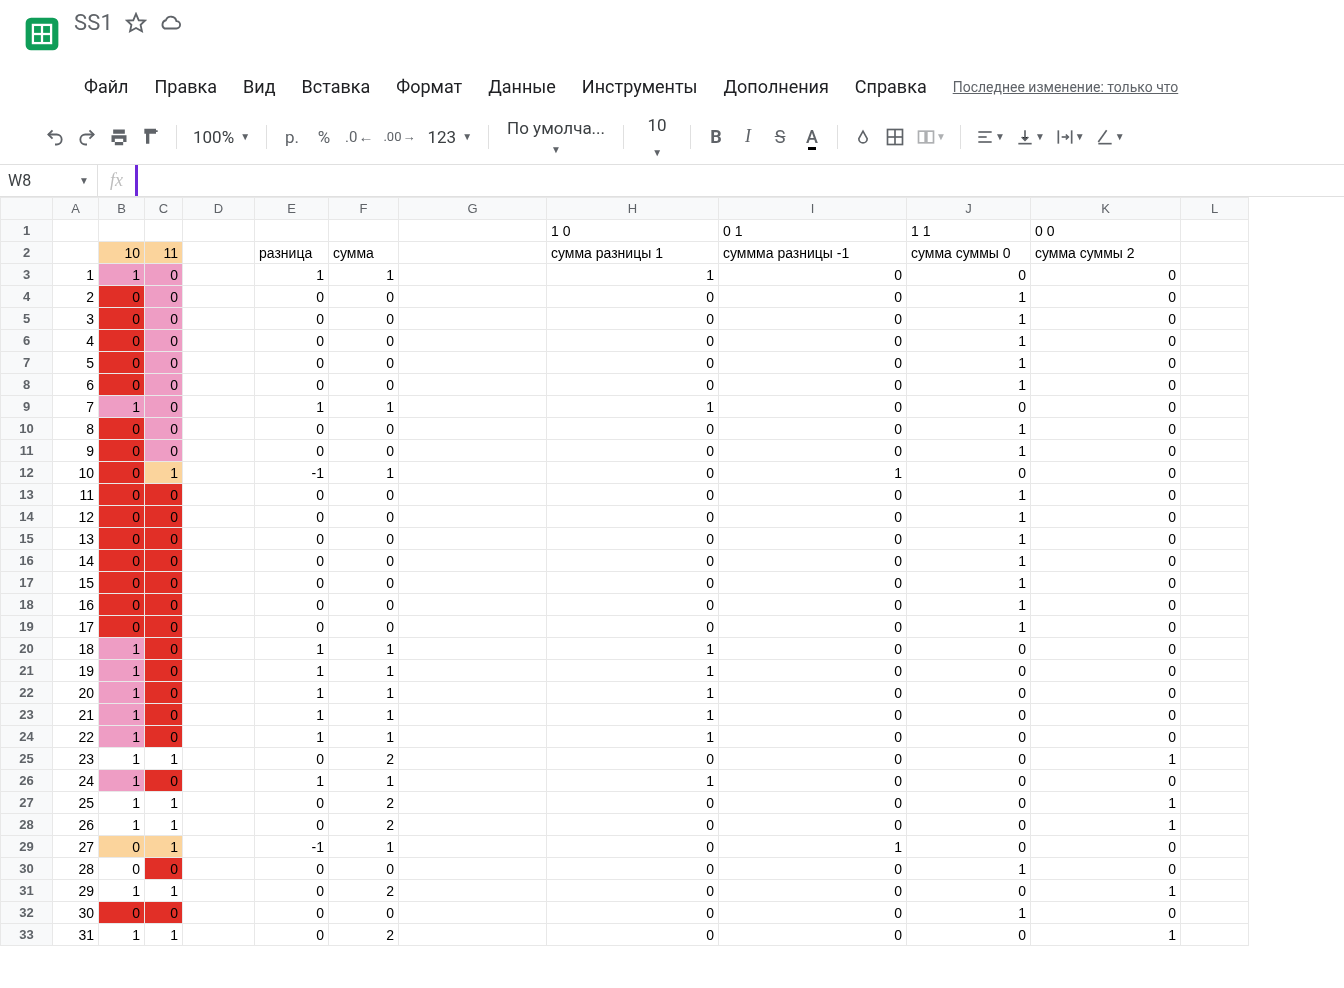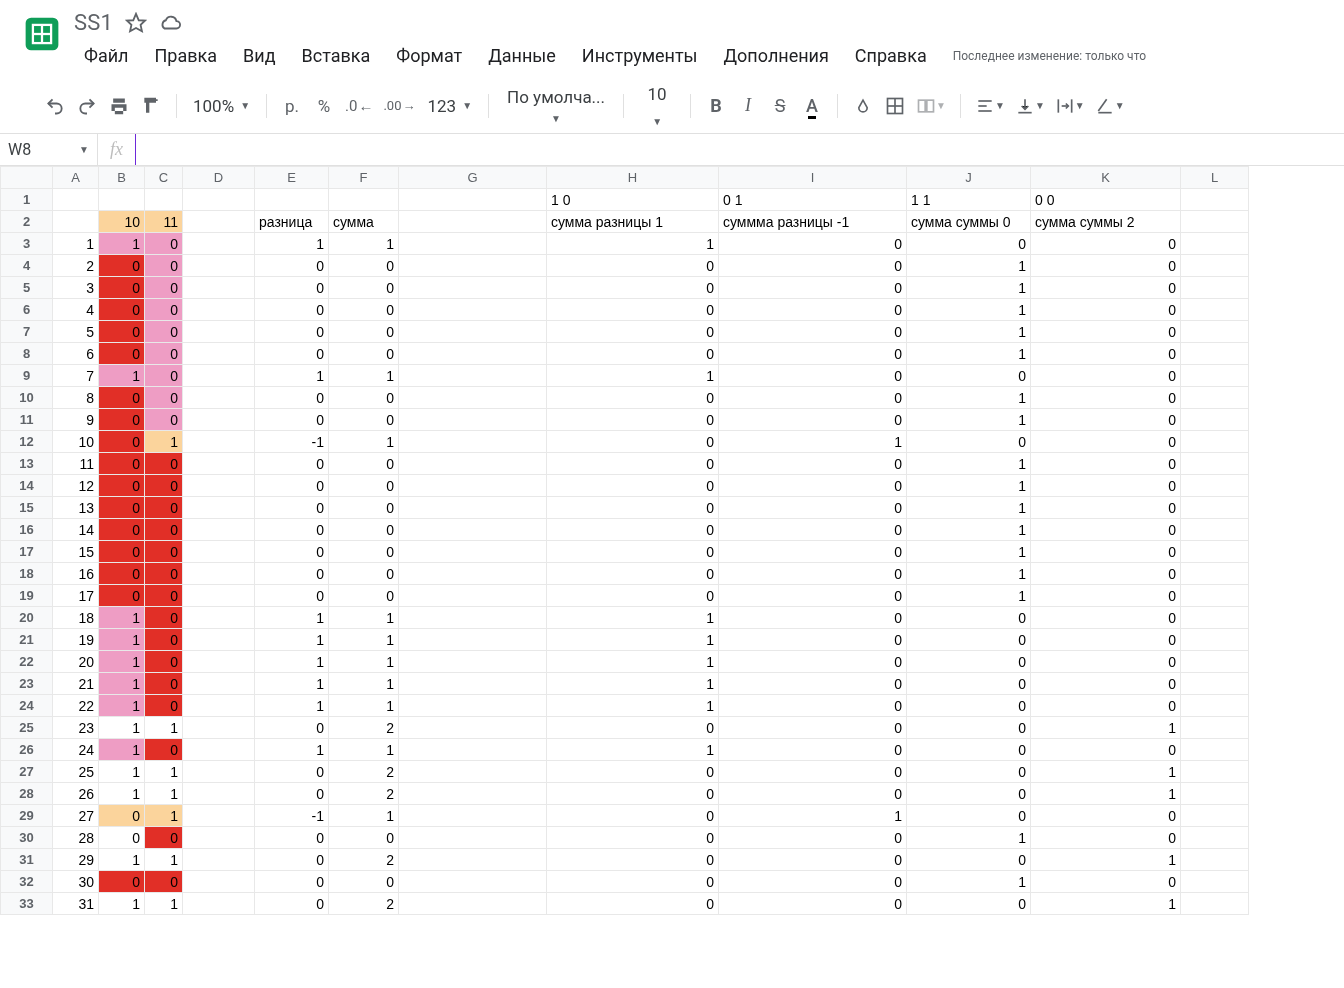--- a/index.html
+++ b/index.html
@@ -7,41 +7,41 @@
   .app { width: 1344px; height: 988px; display: flex; flex-direction: column; }
 
   
   .header { display: flex; align-items: flex-start; padding: 8px 12px 0 12px; }
   .logo { width: 40px; height: 40px; margin: 6px 10px 0 10px; display: flex; align-items: center; justify-content: center; }
   .logo svg { width: 40px; height: 40px; }
   .title-area { display: flex; flex-direction: column; flex: 1; }
   .title-row { display: flex; align-items: center; gap: 12px; padding: 2px 0 4px 2px; }
   .doc-title { font-size: 22px; color: #5f6368; font-weight: 400; letter-spacing: .2px; }
   .star-icon, .cloud-icon { color: #5f6368; width: 22px; height: 22px; display: flex; align-items: center; justify-content: center; cursor: pointer; }
-  .menu-row { display: flex; align-items: center; gap: 2px; padding: 2px 0 8px 0; flex-wrap: wrap; }
+  .menu-row { display: flex; align-items: center; gap: 2px; padding: 2px 0 8px 0; flex-wrap: wrap; margin-top: 31px; }
   .menu-item { font-size: 18px; color: #202124; padding: 4px 12px; border-radius: 4px; cursor: pointer; }
-  .last-edit { font-size: 12px; color: #5f6368; margin-left: 12px; cursor: pointer; }
+  .last-edit { font-size: 14px; color: #5f6368; text-decoration: underline; margin-left: 12px; cursor: pointer; }
 
   
   .toolbar { display: flex; align-items: center; padding: 6px 12px 6px 40px; border-bottom: 1px solid #e0e0e0; gap: 2px; }
   .tbtn { min-width: 30px; height: 30px; display: flex; align-items: center; justify-content: center; cursor: pointer; border-radius: 4px; color: #5f6368; padding: 0 4px; }
   .tsep { width: 1px; height: 24px; background: #e0e0e0; margin: 0 8px; }
   .zoom-box { display: flex; align-items: center; font-size: 17px; color: #3c4043; padding: 0 6px; cursor: pointer; gap: 6px; }
   .font-box, .size-box { display: flex; align-items: center; font-size: 17px; color: #3c4043; padding: 0 8px; cursor: pointer; gap: 6px; flex-direction: column; }
   .dd { font-size: 10px; color: #5f6368; }
   .bold-b { font-weight: 700; font-size: 18px; }
   .italic-i { font-style: italic; font-family: serif; font-size: 18px; }
   .strike-s { text-decoration: line-through; font-size: 18px; }
   .text-color-a { font-size: 18px; font-weight: 500; position: relative; }
   .text-color-a::after { content:""; position:absolute; bottom:-3px; left:2px; right:2px; height:3px; background:#000; }
 
   
   .fx-row { display: flex; align-items: flex-end; border-bottom: 1px solid #e0e0e0; height: 32px; }
   .name-box { width: 98px; padding: 0 8px; font-size: 16px; color: #3c4043; border-right: 1px solid #e0e0e0; display:flex; align-items:center; height:100%; gap:6px; }
-  .fx-label { font-style: italic; font-family: serif; color: #bdbdbd; padding: 0 12px; font-size: 18px; border-right: 1px solid #6d28d9; height:100%; display:flex; align-items:center; }
+  .fx-label { font-style: italic; font-family: serif; color: #bdbdbd; padding: 0 12px; font-size: 18px; border-right: 3px solid #6d28d9; height:100%; display:flex; align-items:center; }
   .fx-input { flex:1; height:100%; padding:0 8px; }
 
   
   .grid-wrap { flex:1; overflow:auto; position:relative; }
   table.sheet { border-collapse: collapse; table-layout: fixed; font-family: Arial, sans-serif; font-size: 14px; }
   .sheet th, .sheet td { border: 1px solid #e8e8e8; height: 22px; overflow: hidden; white-space: nowrap; }
   .sheet thead th { background: #f8f9fa; color: #5f6368; font-weight: 400; text-align: center; font-size: 13px; position: sticky; top:0; }
   .sheet .rowhdr { background: #f8f9fa; color: #5f6368; text-align: center; width: 52px; font-size: 13px; position: sticky; left:0; }
   .sheet thead .corner { position: sticky; left:0; top:0; z-index:2; }
 

